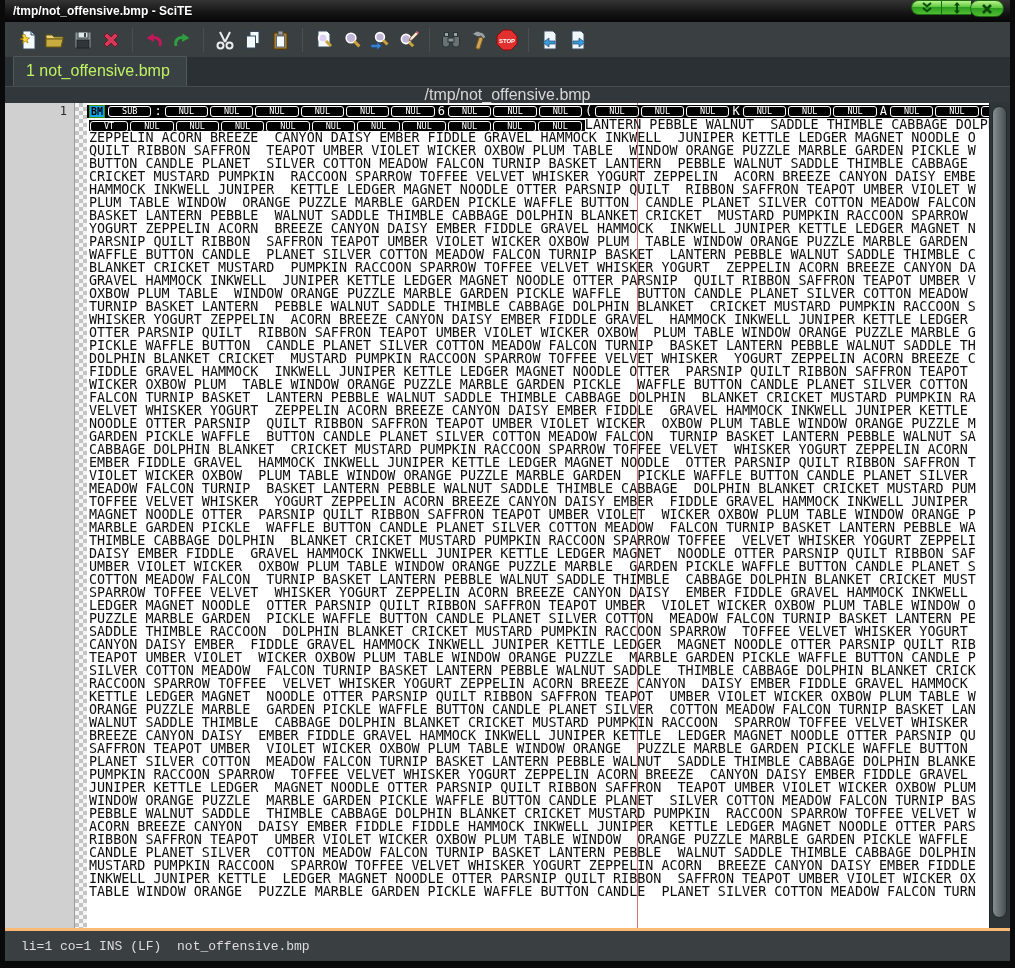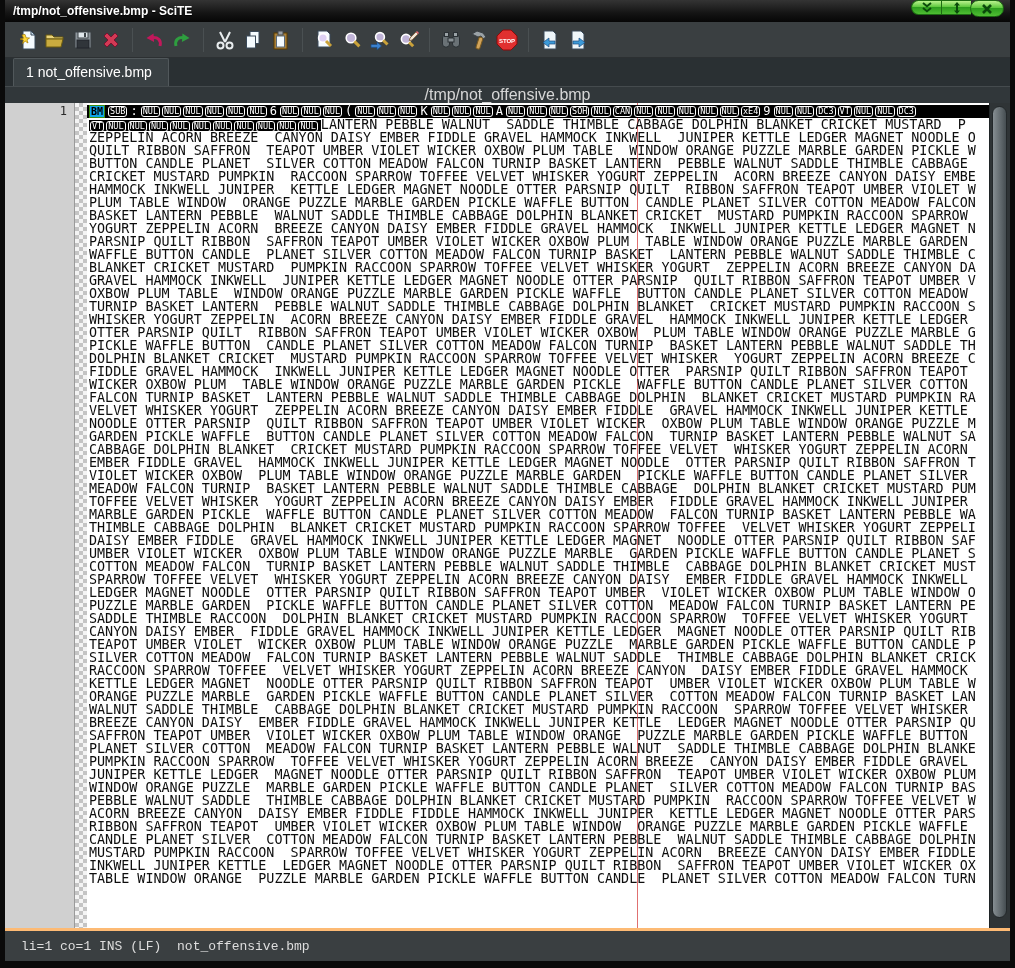--- a/index.html
+++ b/index.html
@@ -20,37 +20,37 @@
   .menubar{height:26px;background:#3a3f41;display:flex;align-items:center;padding-left:6px;flex:0 0 26px;}
   .menuitem{color:#dcdcdc;font-size:13px;padding:3px 12px;cursor:pointer;}
 
   
   .toolbar{height:36px;background:#3a3f41;display:flex;align-items:center;padding-left:8px;flex:0 0 36px;border-bottom:1px solid #2c3032;}
   .tbtn{width:28px;height:28px;display:flex;align-items:center;justify-content:center;cursor:pointer;border-radius:3px;}
   .sep{width:1px;height:24px;background:#2c3032;border-right:1px solid #4a5052;margin:0 7px;}
 
   
   .tabbar{height:28px;background:#2a3033;display:flex;align-items:flex-end;padding-left:8px;flex:0 0 28px;}
-  .tab{background:#3a4144;color:#ffffff;font-size:14px;padding:5px 16px 6px 12px;border:1px solid #51585b;border-bottom:none;border-radius:2px 2px 0 0;cursor:pointer;}
+  .tab{background:#3a4144;color:#bef264;font-size:16px;padding:5px 16px 6px 12px;border:1px solid #51585b;border-bottom:none;border-radius:2px 2px 0 0;cursor:pointer;}
 
   
   .pathbar{height:17px;background:#31373a;color:#d6d6d6;font-size:16px;text-align:center;line-height:16px;flex:0 0 17px;border-top:1px solid #454b4e;}
 
   
   .editor{flex:1 1 auto;display:flex;min-height:0;}
   .gutter{width:70px;background:#d0d0d0;border-right:1px solid #9a9a9a;flex:0 0 70px;}
   .lnum{text-align:right;padding:1px 7px 0 0;font:12px/14px "DejaVu Sans Mono",monospace;color:#2a2a2a;}
   .checker{width:12px;flex:0 0 12px;background:repeating-conic-gradient(#c4c4c4 0 25%, #f4f4f4 0 50%);background-size:8px 8px;}
   .textpane{flex:1 1 auto;background:#ffffff;position:relative;overflow:hidden;padding-top:2px;cursor:text;}
   .edge{position:absolute;left:550px;top:0;bottom:0;width:1px;background:#e07070;z-index:1;}
   .lines{position:relative;z-index:2;}
   .trow{font:13.4px/13px "DejaVu Sans Mono",monospace;color:#0d0d0d;white-space:pre;height:13px;overflow:hidden;padding-left:2px;}
   .trow.band{background:#000;color:#fff;display:flex;align-items:center;z-index:3;position:relative;}
   .band2{background:#000;display:inline-flex;align-items:center;height:13px;padding-right:2px;position:relative;z-index:3;}
-  .cc{font:8.5px/9px "DejaVu Sans Mono",monospace;color:#fff;border:1px solid #fff;border-radius:3px;padding:0 1px;margin:0 1px;background:#000;display:inline-block;}
+  .cc{font:8.5px/9px "DejaVu Sans Mono",monospace;color:#fff;border:1px solid #fff;border-radius:3px;padding:0 13px;margin:0 1px;background:#000;display:inline-block;}
   .pc{color:#fff;font:12px/13px "DejaVu Sans Mono",monospace;padding:0 2px;}
   .sel{background:#0ea5e9;color:#000;border:1px solid #3c8d12;font:10px/11px "DejaVu Sans Mono",monospace;font-weight:bold;padding:0 1px;margin-right:2px;}
 
   
   .scrollbar{width:21px;flex:0 0 21px;background:#2f3436;border-left:1px solid #1f2426;position:relative;}
   .thumb{position:absolute;left:2px;right:3px;top:3px;bottom:10px;border-radius:8px;background:linear-gradient(90deg,#868e92,#5a6266 70%,#454d51);border:1px solid #23282a;cursor:pointer;}
 
   
   .statusbar{height:33px;background:#3a3f41;color:#dedede;font-size:13px;line-height:32px;padding-left:16px;flex:0 0 33px;border-top:3px solid #fdba74;white-space:pre;font-family:Liberation Mono, monospace;}
 </style>
@@ -248,20 +248,21 @@
             <div class="trow">WICKER OXBOW PLUM  TABLE WINDOW ORANGE PUZZLE MARBLE GARDEN PICKLE  WAFFLE BUTTON CANDLE PLANET SILVER COTTON </div>
             <div class="trow">FALCON TURNIP BASKET  LANTERN PEBBLE WALNUT SADDLE THIMBLE CABBAGE DOLPHIN  BLANKET CRICKET MUSTARD PUMPKIN RA</div>
             <div class="trow">VELVET WHISKER YOGURT  ZEPPELIN ACORN BREEZE CANYON DAISY EMBER FIDDLE  GRAVEL HAMMOCK INKWELL JUNIPER KETTLE </div>
             <div class="trow">NOODLE OTTER PARSNIP  QUILT RIBBON SAFFRON TEAPOT UMBER VIOLET WICKER  OXBOW PLUM TABLE WINDOW ORANGE PUZZLE M</div>
             <div class="trow">GARDEN PICKLE WAFFLE  BUTTON CANDLE PLANET SILVER COTTON MEADOW FALCON  TURNIP BASKET LANTERN PEBBLE WALNUT SA</div>
             <div class="trow">CABBAGE DOLPHIN BLANKET  CRICKET MUSTARD PUMPKIN RACCOON SPARROW TOFFEE VELVET  WHISKER YOGURT ZEPPELIN ACORN </div>
             <div class="trow">EMBER FIDDLE GRAVEL  HAMMOCK INKWELL JUNIPER KETTLE LEDGER MAGNET NOODLE  OTTER PARSNIP QUILT RIBBON SAFFRON T</div>
             <div class="trow">VIOLET WICKER OXBOW  PLUM TABLE WINDOW ORANGE PUZZLE MARBLE GARDEN  PICKLE WAFFLE BUTTON CANDLE PLANET SILVER </div>
             <div class="trow">MEADOW FALCON TURNIP  BASKET LANTERN PEBBLE WALNUT SADDLE THIMBLE CABBAGE  DOLPHIN BLANKET CRICKET MUSTARD PUM</div>
             <div class="trow">TOFFEE VELVET WHISKER  YOGURT ZEPPELIN ACORN BREEZE CANYON DAISY EMBER  FIDDLE GRAVEL HAMMOCK INKWELL JUNIPER </div>
+            <div class="trow">MAGNET NOODLE OTTER  PARSNIP QUILT RIBBON SAFFRON TEAPOT UMBER VIOLET  WICKER OXBOW PLUM TABLE WINDOW ORANGE P</div>
             <div class="trow">MARBLE GARDEN PICKLE  WAFFLE BUTTON CANDLE PLANET SILVER COTTON MEADOW  FALCON TURNIP BASKET LANTERN PEBBLE WA</div>
             <div class="trow">THIMBLE CABBAGE DOLPHIN  BLANKET CRICKET MUSTARD PUMPKIN RACCOON SPARROW TOFFEE  VELVET WHISKER YOGURT ZEPPELI</div>
             <div class="trow">DAISY EMBER FIDDLE  GRAVEL HAMMOCK INKWELL JUNIPER KETTLE LEDGER MAGNET  NOODLE OTTER PARSNIP QUILT RIBBON SAF</div>
             <div class="trow">UMBER VIOLET WICKER  OXBOW PLUM TABLE WINDOW ORANGE PUZZLE MARBLE  GARDEN PICKLE WAFFLE BUTTON CANDLE PLANET S</div>
             <div class="trow">COTTON MEADOW FALCON  TURNIP BASKET LANTERN PEBBLE WALNUT SADDLE THIMBLE  CABBAGE DOLPHIN BLANKET CRICKET MUST</div>
             <div class="trow">SPARROW TOFFEE VELVET  WHISKER YOGURT ZEPPELIN ACORN BREEZE CANYON DAISY  EMBER FIDDLE GRAVEL HAMMOCK INKWELL </div>
             <div class="trow">LEDGER MAGNET NOODLE  OTTER PARSNIP QUILT RIBBON SAFFRON TEAPOT UMBER  VIOLET WICKER OXBOW PLUM TABLE WINDOW O</div>
             <div class="trow">PUZZLE MARBLE GARDEN  PICKLE WAFFLE BUTTON CANDLE PLANET SILVER COTTON  MEADOW FALCON TURNIP BASKET LANTERN PE</div>
             <div class="trow">SADDLE THIMBLE RACCOON  DOLPHIN BLANKET CRICKET MUSTARD PUMPKIN RACCOON SPARROW  TOFFEE VELVET WHISKER YOGURT </div>
             <div class="trow">CANYON DAISY EMBER  FIDDLE GRAVEL HAMMOCK INKWELL JUNIPER KETTLE LEDGER  MAGNET NOODLE OTTER PARSNIP QUILT RIB</div>

